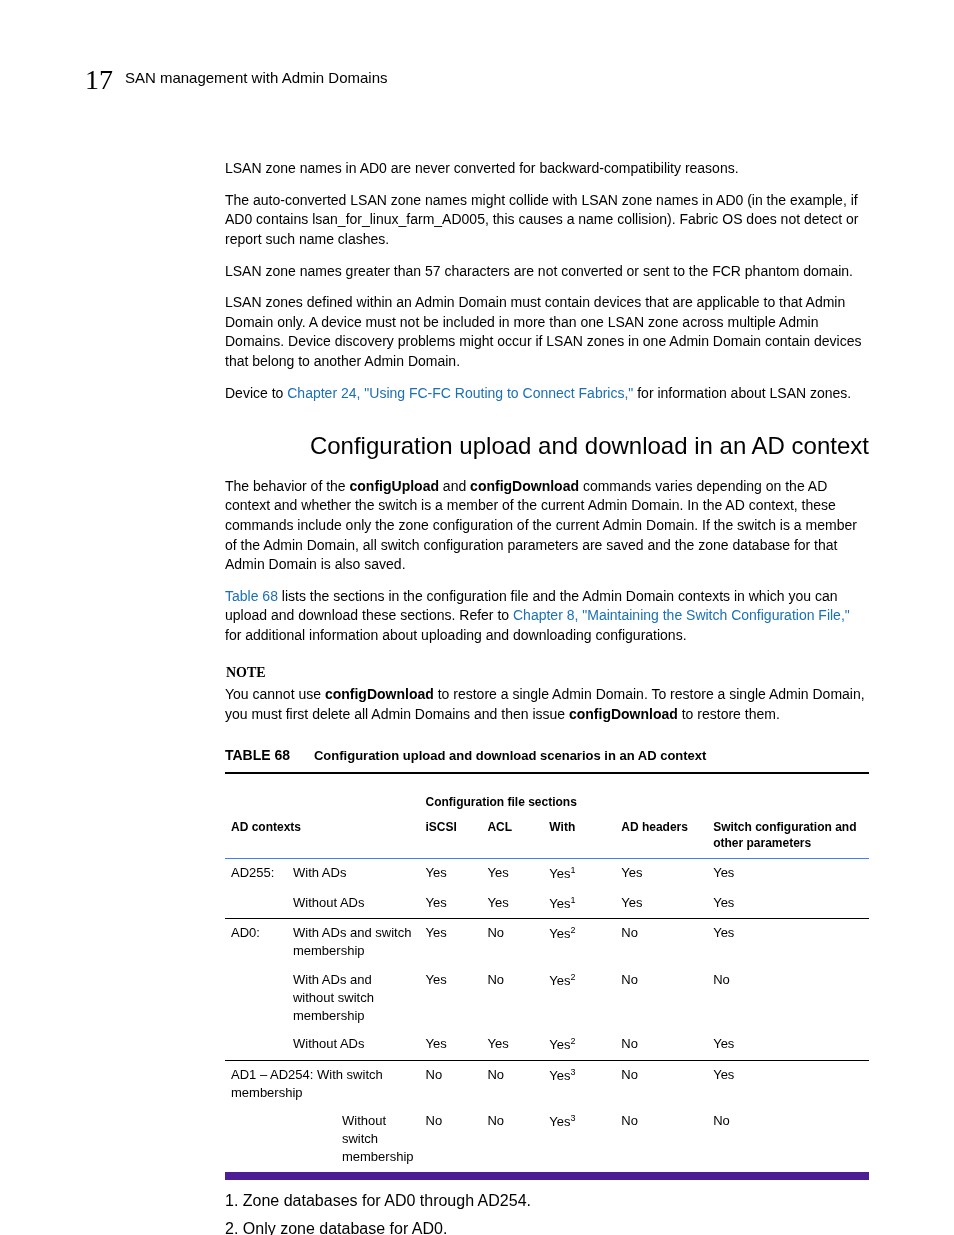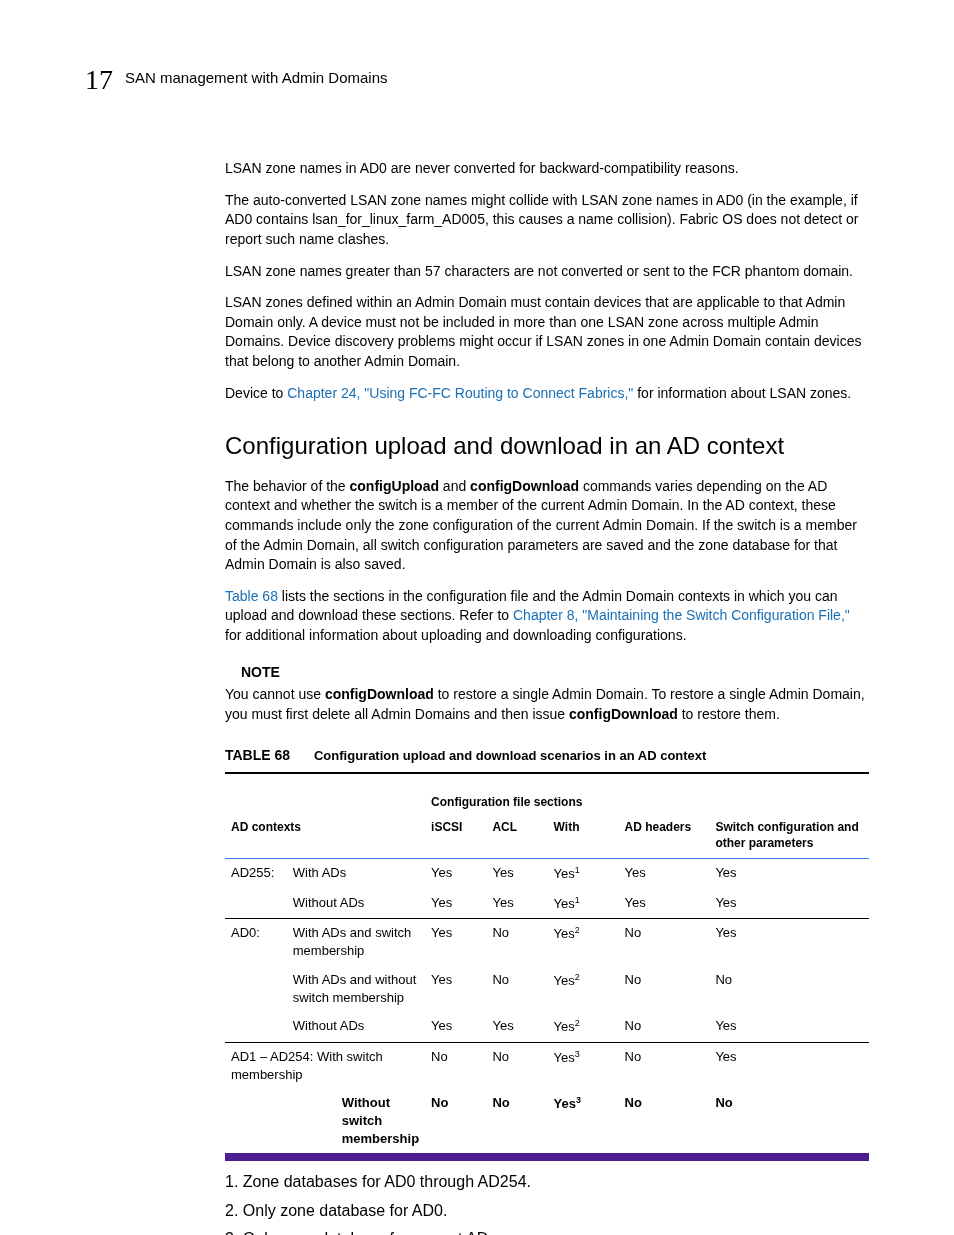--- a/index.html
+++ b/index.html
@@ -22,33 +22,34 @@
   }
   .chaptitle { font-size: 15px; margin-left: 8px; }
   .body-col { margin-left: 140px; margin-right: 10px; }
   p { margin: 0 0 12px 0; }
   .link { color: #1a6fb5; }
   h2 {
     font-family: Arial, Helvetica, sans-serif;
     font-size: 24px;
     font-weight: normal;
     margin: 26px 0 14px 0;
+    text-align: right;
   }
-  .note-label { font-weight: bold; margin: 18px 0 2px 16px; }
+  .note-label { font-weight: bold; margin: 18px 0 2px 1px; font-family: Liberation Serif, serif; }
   .bold { font-weight: bold; }
   .table-caption { margin: 22px 0 6px 0; }
   .table-caption .tnum { font-weight: bold; margin-right: 20px; }
   .table-caption .ttitle { font-weight: bold; font-size: 13px; }
   table { border-collapse: collapse; width: 100%; font-size: 13px; }
   th { text-align: left; font-weight: bold; padding: 6px 6px; font-size:12px; vertical-align: top; }
   td { padding: 5px 6px; vertical-align: top; }
   .topborder { border-top: 2px solid #000; }
   .midborder { border-top: 1px solid #3b82f6; }
   .thinborder { border-top: 1px solid #000; }
-  .botborder { border-bottom: 8px solid #4c1d95; font-weight: bold; }
+  .botborder { border-bottom: 8px solid #4c1d95; }
   sup { font-size: 9px; vertical-align: super; }
   .footnotes { font-size: 16px; margin-top:10px; }
   .footnotes div { margin: 6px 0; }
   .col-context { width: 50px; }
   .col-v { width: 50px; }
   .col-z { width: 60px; }
   .col-ah { width: 80px; }
   .col-sw { width: 150px; }
   .group-header th { padding-top:20px; padding-bottom:2px; }
 </style>

